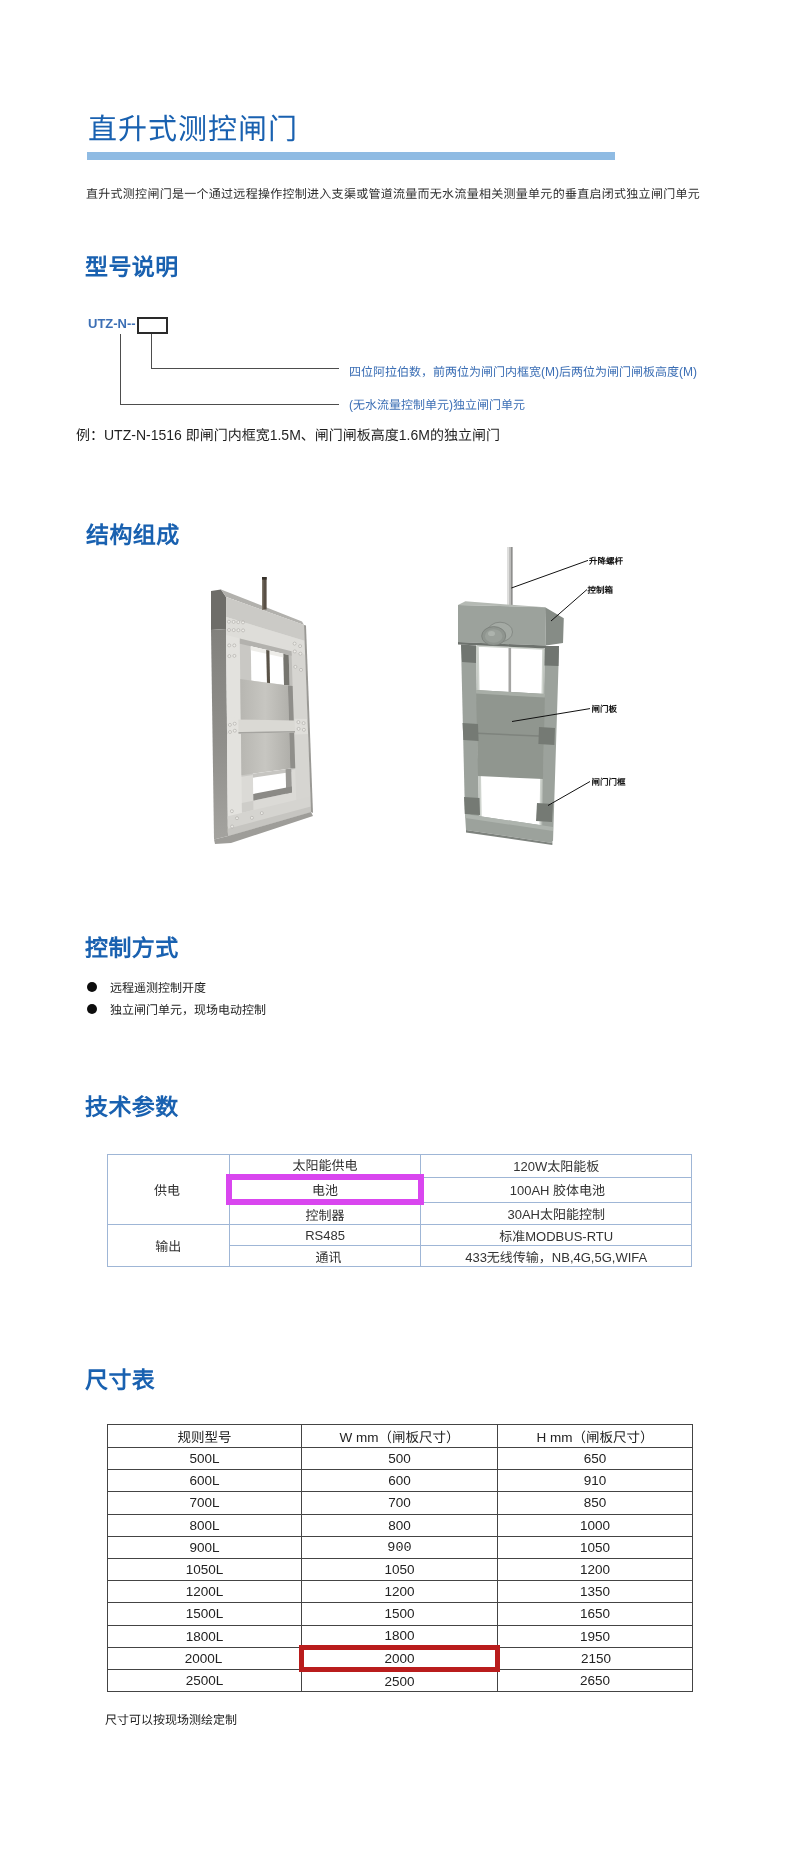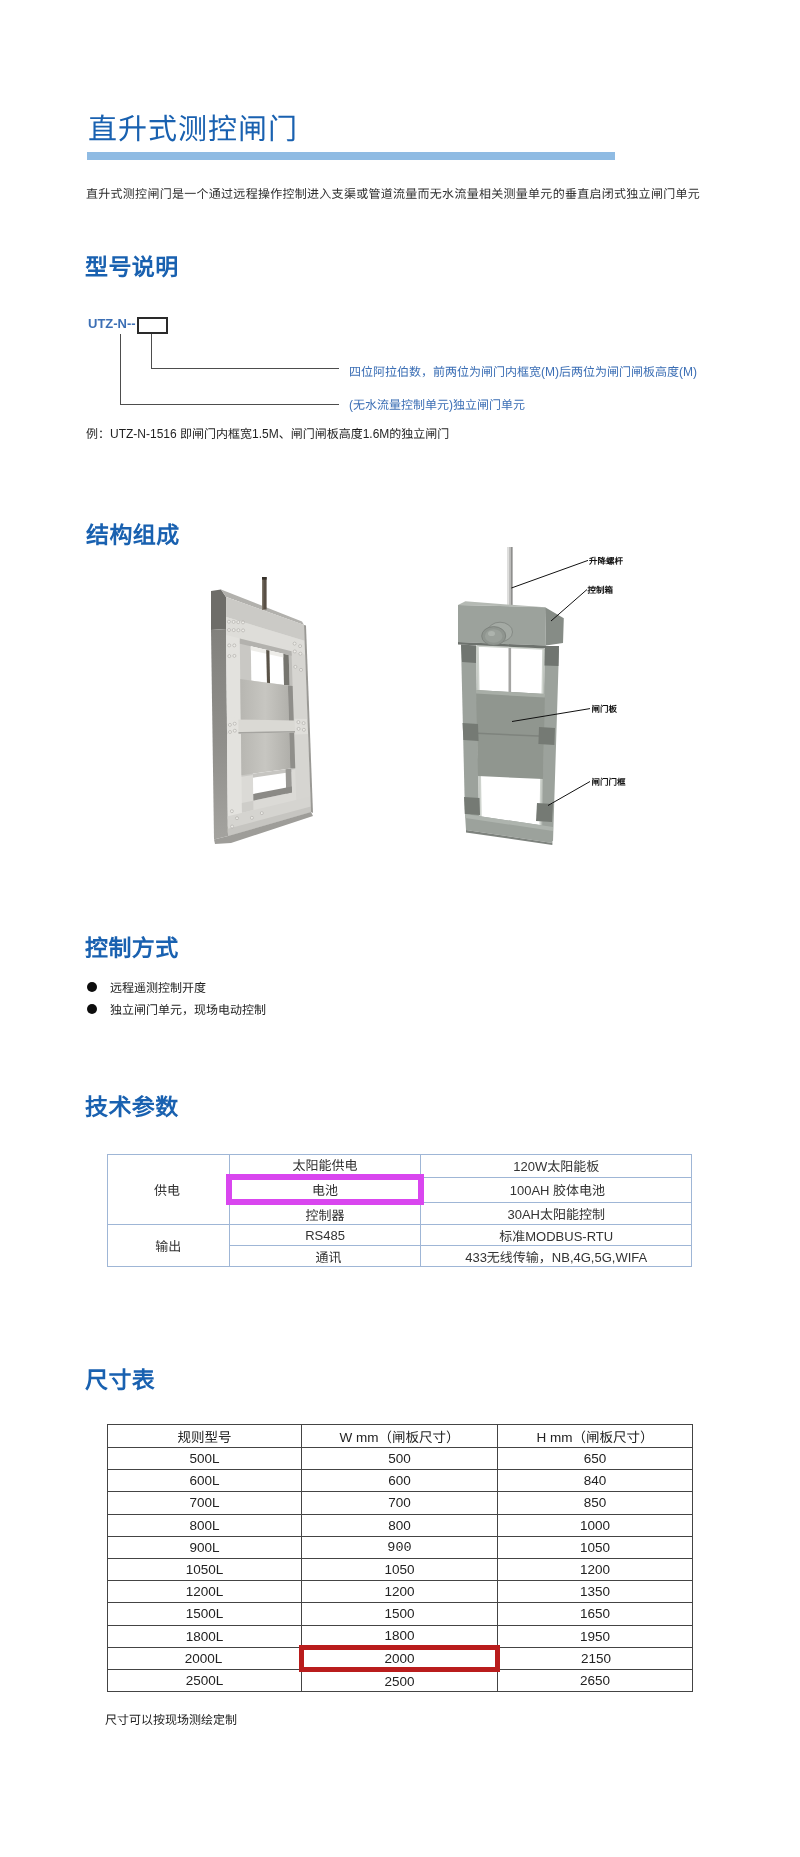--- a/index.html
+++ b/index.html
@@ -23,21 +23,21 @@
 
 <div class="abs blue" style="left:88px; top:316px; font-size:13px; font-weight:bold;">UTZ-N--</div>
 <div class="abs" style="left:137px; top:317px; width:31px; height:17px; border:2px solid #2a2a2a;"></div>
 <div class="ln" style="left:120px; top:334px; width:1px; height:71px;"></div>
 <div class="ln" style="left:151px; top:334px; width:1px; height:35px;"></div>
 <div class="ln" style="left:151px; top:368px; width:188px; height:1px;"></div>
 <div class="ln" style="left:120px; top:404px; width:219px; height:1px;"></div>
 <div class="abs blue" style="left:349px; top:362px; font-size:12px;">四位阿拉伯数，前两位为闸门内框宽(M)后两位为闸门闸板高度(M)</div>
 <div class="abs blue" style="left:349px; top:395px; font-size:12px;">(无水流量控制单元)独立闸门单元</div>
 
-<div class="abs" style="left:86px; top:424px; font-size:12px; color:#1f1f1f;">例：UTZ-N-1516 即闸门内框宽1.5M、闸门闸板高度1.6M的独立闸门</div>
+<div class="abs" style="left:76px; top:424px; font-size:14px; color:#1f1f1f;">例：UTZ-N-1516 即闸门内框宽1.5M、闸门闸板高度1.6M的独立闸门</div>
 
 <h2 class="abs" style="left:86px; top:516px;">结构组成</h2>
 
 <div class="abs" style="left:205px; top:572px;">
 <svg width="112" height="278" viewBox="0 0 112 278">
 <defs>
 <linearGradient id="lgside" x1="0" y1="0" x2="0" y2="1">
           <stop offset="0" stop-color="#82817d"></stop>
           <stop offset="0.55" stop-color="#908f8b"></stop>
           <stop offset="1" stop-color="#a4a39f"></stop>
@@ -200,21 +200,21 @@
         <td style="width:195px; border:1px solid #444;">H  mm（闸板尺寸）</td>
       </tr>
   <tr style="height:22.2px;">
         <td style="border:1px solid #444;">500L</td>
         <td style="border:1px solid #444;">500</td>
         <td style="border:1px solid #444;">650</td>
       </tr>
   <tr style="height:22.2px;">
         <td style="border:1px solid #444;">600L</td>
         <td style="border:1px solid #444;">600</td>
-        <td style="border:1px solid #444;">840</td>
+        <td style="border:1px solid #444;">910</td>
       </tr>
   <tr style="height:22.2px;">
         <td style="border:1px solid #444;">700L</td>
         <td style="border:1px solid #444;">700</td>
         <td style="border:1px solid #444;">850</td>
       </tr>
   <tr style="height:22.2px;">
         <td style="border:1px solid #444;">800L</td>
         <td style="border:1px solid #444;">800</td>
         <td style="border:1px solid #444;">1000</td>

